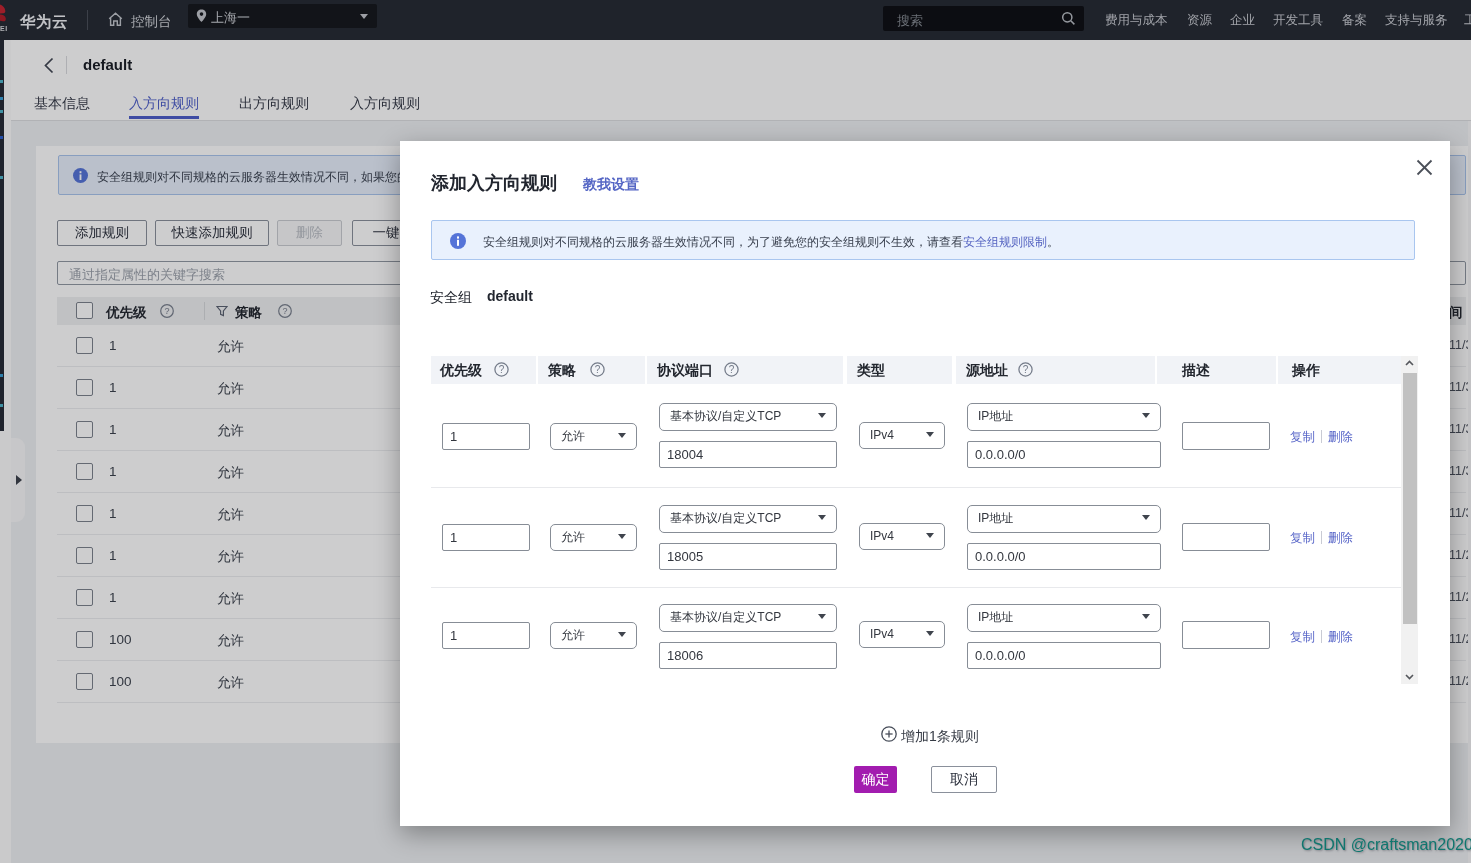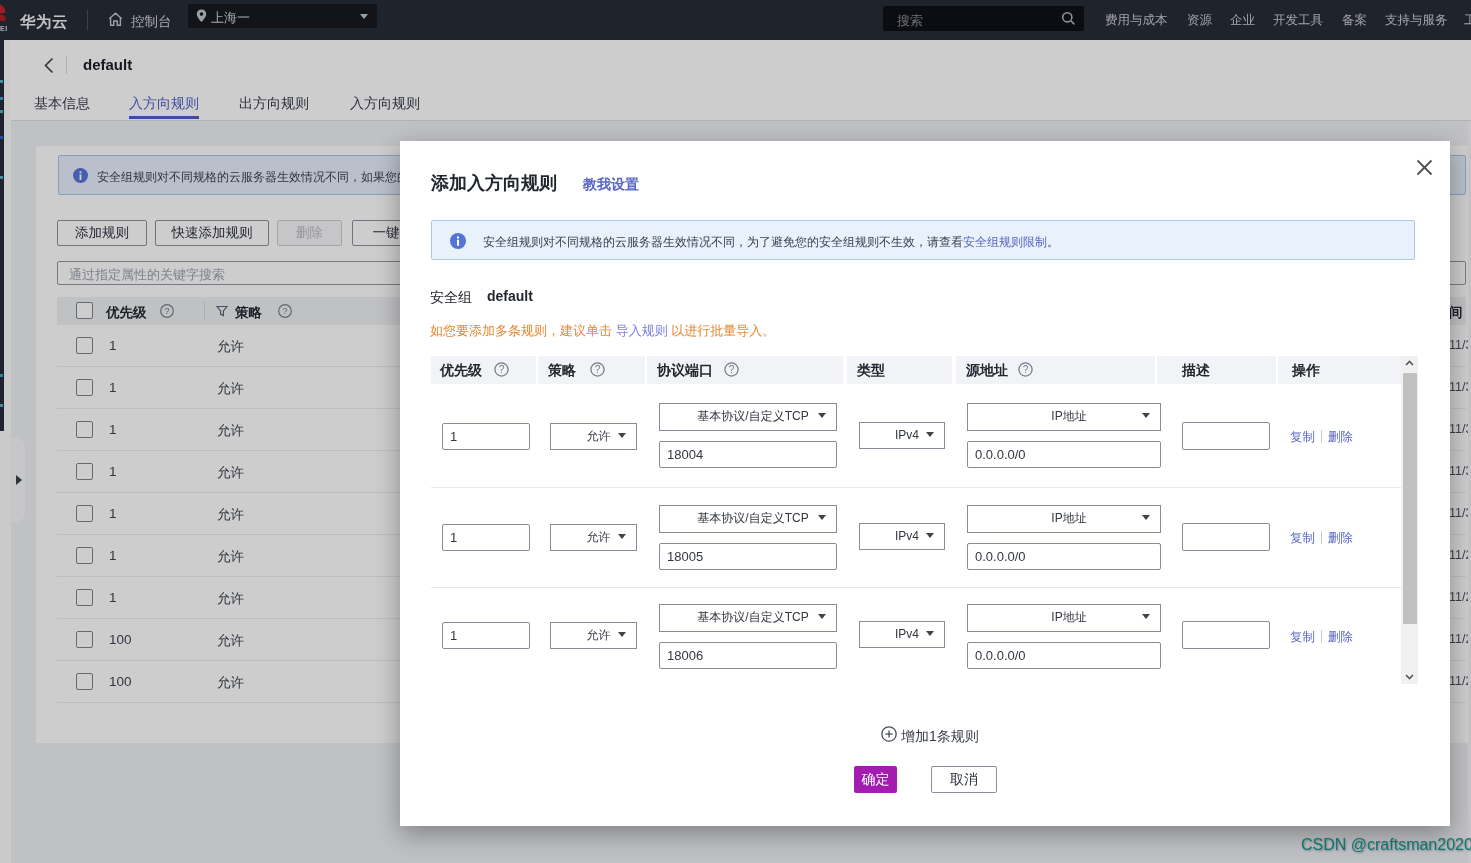--- a/index.html
+++ b/index.html
@@ -50,21 +50,21 @@
   
   #modal { position:absolute; left:400px; top:141px; width:1050px; height:685px; background:#ffffff; box-shadow:0 8px 24px rgba(0,0,0,0.33); }
   .mbanner { position:absolute; left:31px; top:79px; width:984px; height:40px; background:#e9f1fd; border:1px solid #a9c6ef; border-radius:2px; }
   #mform { position:absolute; left:31px; top:215px; width:987px; height:328px; }
   .hcell { position:absolute; top:0; height:28px; background:#f1f3f7; }
   .mh { position:absolute; top:6px; font-size:14px; font-weight:bold; color:#23272f; }
   .qm { position:absolute; top:6px; width:15px; height:15px; fill:none; stroke:#747b89; stroke-width:1.25; }
   .qm text { fill:#747b89; stroke:none; font-size:10px; text-anchor:middle; font-family:"Liberation Sans",sans-serif; }
   .mrowsep { position:absolute; left:0; width:970px; height:1px; background:#e8e9ec; }
   .fi { position:absolute; height:27px; border:1px solid #878d96; border-radius:2px; background:#fff; font-size:13px; color:#33373f; line-height:25px; padding-left:7px; }
-  .fs { position:absolute; height:27px; border:1px solid #878d96; border-radius:0; background:#fff; font-size:12px; color:#33373f; line-height:25px; padding-left:10px;text-align:center; }
+  .fs { position:absolute; height:27px; border:1px solid #878d96; border-radius:5px; background:#fff; font-size:12px; color:#33373f; line-height:25px; padding-left:10px; }
   .fs i { position:absolute; right:10px; top:9px; width:0; height:0; border-left:4.5px solid transparent; border-right:4.5px solid transparent; border-top:5.5px solid #3f444d; }
   .ops { position:absolute; left:859px; font-size:12.5px; color:#5765c8; }
   .ops em { display:inline-block; width:1px; height:13px; background:#c9cbd4; margin:0 6px; vertical-align:-2px; }
   #msb { position:absolute; left:970px; top:0; width:17px; height:328px; background:#f1f1f1; }
   #msb .sbtn { position:absolute; left:0; width:17px; height:15px; background:#f1f1f1; }
   #msb .thumb { position:absolute; left:1.5px; top:17px; width:14px; height:251px; background:#c1c1c1; }
   #okbtn { position:absolute; left:454px; top:625px; width:43px; height:27px; background:#a21caf; border-radius:2px; color:#fff; font-size:14px; text-align:center; line-height:27px; }
   #cancelbtn { position:absolute; left:531px; top:625px; width:66px; height:27px; background:#fff; border:1px solid #8a909b; border-radius:2px; color:#2b303c; font-size:14px; text-align:center; line-height:25px; }
   
   #wmark { position:absolute; left:1256px; top:836px; white-space:nowrap; font-size:16px; color:#0f766e; text-shadow:1px 1px 2px rgba(70,70,80,0.5);margin-left:45px; }
@@ -225,21 +225,20 @@
   <div class="mbanner">
     <svg class="abs" style="left:18px;top:12px" width="16" height="16" viewBox="0 0 16 16">
         <circle cx="8" cy="8" r="8" fill="#5574d8"></circle>
         <rect x="7" y="3.4" width="2" height="2.2" fill="#fff"></rect>
         <rect x="7" y="6.8" width="2" height="6" fill="#fff"></rect>
       </svg>
     <span class="abs" style="left:51px;top:13px;font-size:12px;color:#39404e">安全组规则对不同规格的云服务器生效情况不同，为了避免您的安全组规则不生效，请查看<span style="color:#5564c1">安全组规则限制</span>。</span>
   </div>
   <div class="abs" style="left:30px;top:148px;font-size:14px;color:#23272f">安全组</div>
   <div class="abs" style="left:87px;top:147px;font-size:14px;font-weight:bold;color:#22262f">default</div>
-  <div class="abs" style="left:30px;top:181px;font-size:13px;color:#e8862e">如您要添加多条规则，建议单击 <span style="color:#7b80db">导入规则</span> 以进行批量导入。</div>
   <div id="mform">
     <div class="hcell" style="left:0;width:105px"></div>
     <div class="hcell" style="left:107px;width:107px"></div>
     <div class="hcell" style="left:216px;width:196px"></div>
     <div class="hcell" style="left:416px;width:105px"></div>
     <div class="hcell" style="left:525px;width:199px"></div>
     <div class="hcell" style="left:726px;width:119px"></div>
     <div class="hcell" style="left:847px;width:123px"></div>
     <div class="mh" style="left:9px">优先级</div>
     <svg class="qm" style="left:63px">

